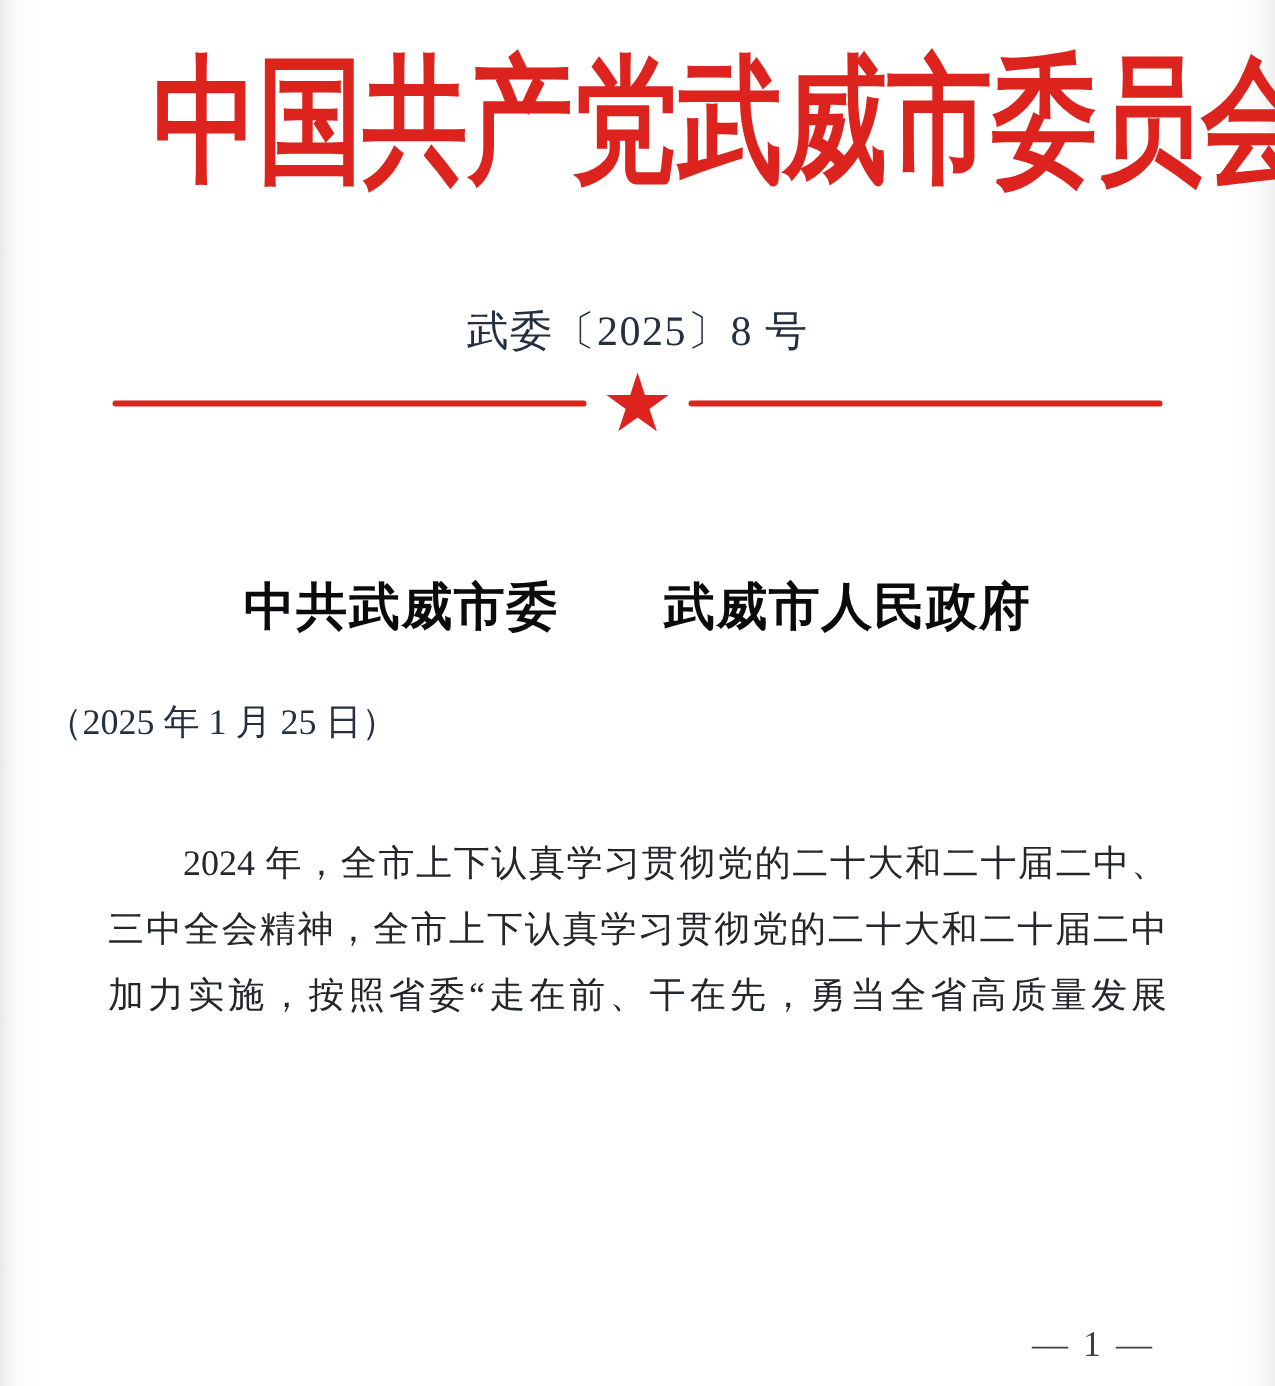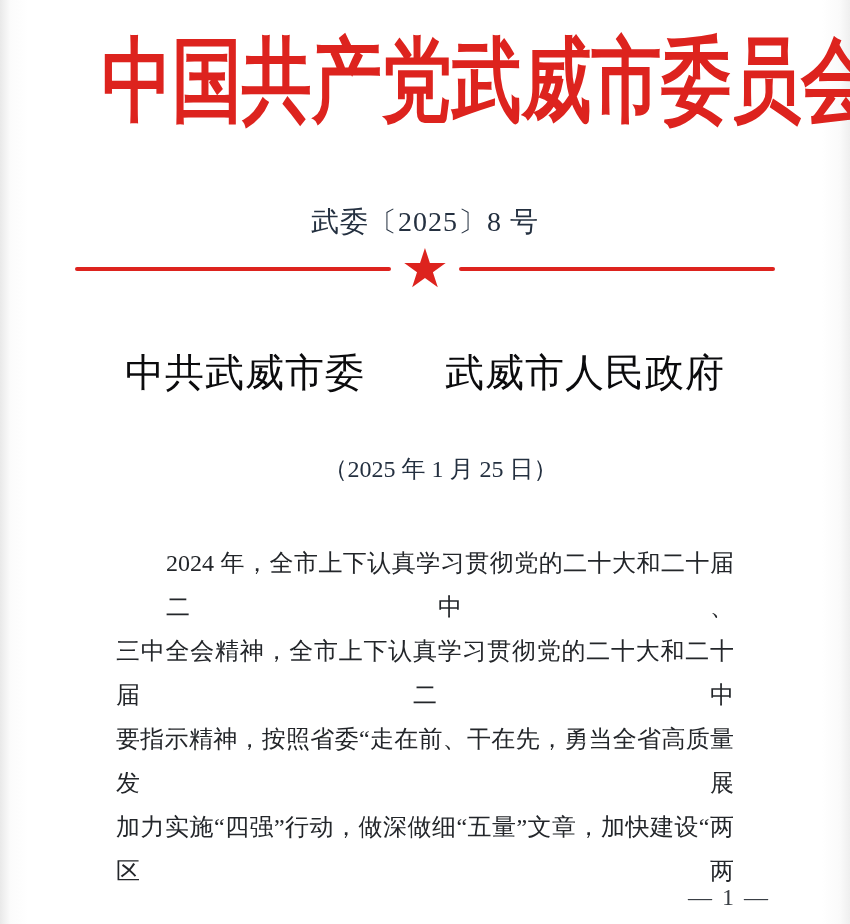--- a/index.html
+++ b/index.html
@@ -47,38 +47,38 @@
   .star {
     width: 56px;
     margin: 0 6px;
     text-align: center;
     font-size: 54px;
     line-height: 48px;
     color: #dd231e;
     font-family: "DejaVu Sans", sans-serif;
   }
   .doc-title {
-    margin-top: 54px;
-    font-size: 39px;
+    margin-top: 87px;
+    font-size: 34px;
     line-height: 51px;
-    font-weight: normal;
+    font-weight: bold;
     text-align: center;
     color: #0b0b0d;
     letter-spacing: 1px;
   }
   .doc-date {
-    margin-top: 54px;
+    margin-top: 34px;
     line-height: 34px;
     font-size: 24px;
-    text-align: center;
+    text-align: left;
     color: #243040;
     padding-left: 31px;
   }
   .body-text {
-    margin: 55px 116px 0;
+    margin: 55px 72px 0;
     font-size: 24px;
     line-height: 44px;
     color: #23262a;
   }
   .body-line {
     text-align: justify;
     text-align-last: justify;
   }
   .body-line.indent { padding-left: 50px; }
   .page-number {
@@ -108,19 +108,18 @@
 
   <div class="doc-title">
     <div>中共武威市委　　武威市人民政府</div>
   </div>
 
   <div class="doc-date">（2025 年 1 月 25 日）</div>
 
   <div class="body-text">
     <div class="body-line indent">2024 年，全市上下认真学习贯彻党的二十大和二十届二中、</div>
     <div class="body-line">三中全会精神，全市上下认真学习贯彻党的二十大和二十届二中</div>
-    <div class="body-line">要指示精神，按照省委“走在前、干在先，勇当全省高质量发展</div>
-    <div class="body-line">加力实施“四强”行动，做深做细“五量”文章，加快建设“两区两</div>
+    <div class="body-line">加力实施，按照省委“走在前、干在先，勇当全省高质量发展</div>
   </div>
 
   <div class="page-number">— 1 —</div>
 
 </div>
 
 </body></html>

